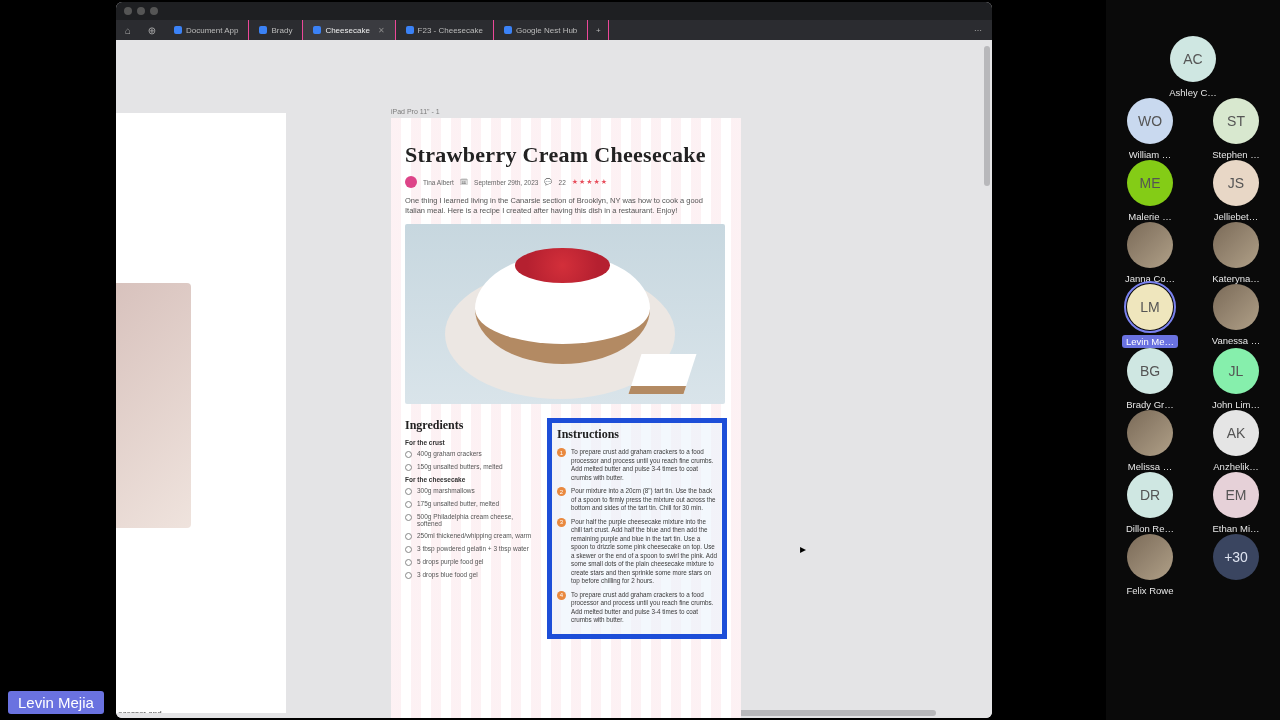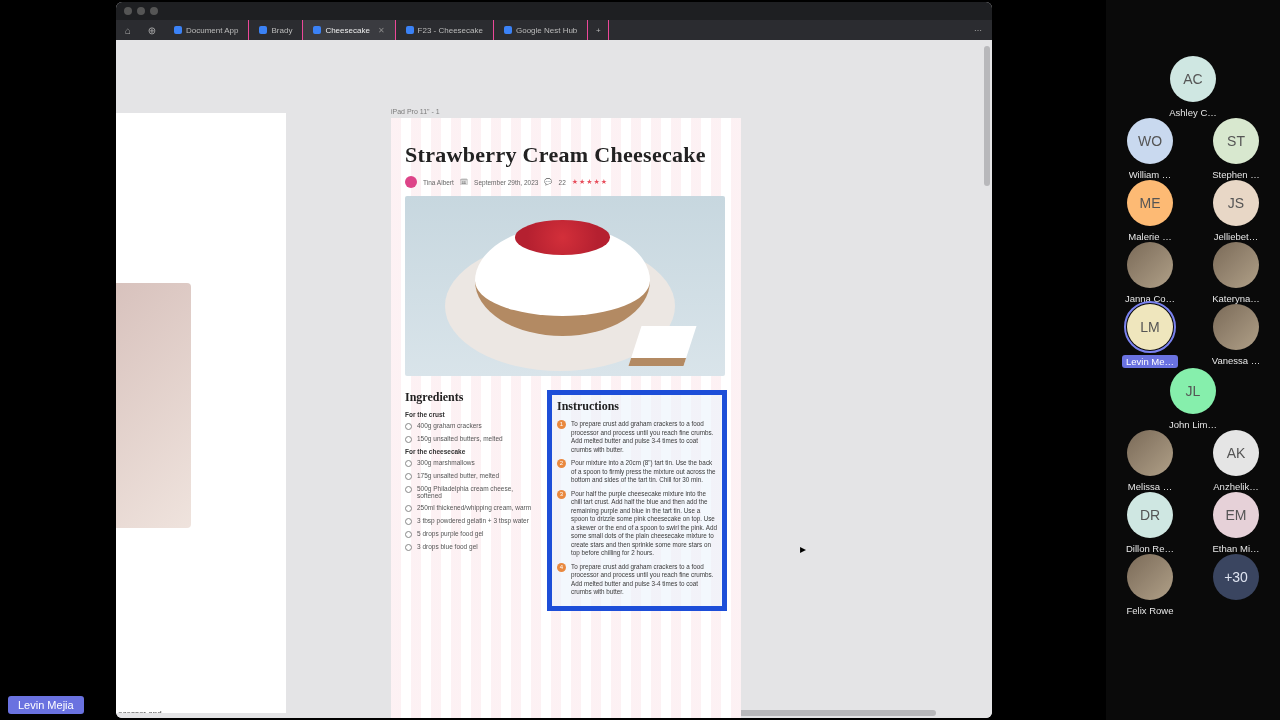--- a/index.html
+++ b/index.html
@@ -47,24 +47,24 @@
   .col-l{width:128px}
   .col-r{flex:1;border:5px solid #1d4ed8;padding:4px 5px;background:rgba(235,243,252,.6)}
   h2{font-family:Georgia,serif;font-size:12px;margin:0 0 6px 0;color:#222}
   .sub{font-size:6.5px;font-weight:bold;color:#333;margin:5px 0 4px}
   .ing{display:flex;align-items:flex-start;gap:5px;font-size:6.5px;color:#555;margin-bottom:5px}
   .chk{flex:none;width:7px;height:7px;border:1px solid #888;border-radius:50%;margin-top:1px}
   .step{display:flex;gap:5px;font-size:6.3px;color:#3a3a3a;line-height:1.35;margin-bottom:5px}
   .num{flex:none;width:9px;height:9px;border-radius:50%;background:#e9893f;color:#fff;font-size:6px;display:flex;align-items:center;justify-content:center}
 
   
-  .presenter-chip{position:absolute;left:8px;bottom:6px;background:#6a72e0;color:#fff;font-size:11px;padding:3px 10px;border-radius:3px}
-
-  
-  .participants{position:absolute;right:0;top:0;width:174px;height:720px;background:#0a0a0a;padding:56px 6px 0 6px;display:flex;flex-direction:column;gap:8px;overflow:hidden}
+  .presenter-chip{position:absolute;left:8px;bottom:6px;background:#6a72e0;color:#fff;font-size:15px;padding:3px 10px;border-radius:3px}
+
+  
+  .participants{position:absolute;right:0;top:0;width:174px;height:720px;background:#0a0a0a;padding:36px 6px 0 6px;display:flex;flex-direction:column;gap:8px;overflow:hidden}
   .prow{display:flex;gap:16px;justify-content:center}
   .p{display:flex;flex-direction:column;align-items:center;width:70px}
   .pa{width:46px;height:46px;border-radius:50%;display:flex;align-items:center;justify-content:center;font-size:14px;font-weight:500;color:#555}
   .pa.photo{background:linear-gradient(135deg,#7a6a58,#b0a088)}
   .pn{font-size:9.5px;color:#e6e6e6;margin-top:5px;max-width:70px;white-space:nowrap;overflow:hidden;text-overflow:ellipsis;text-align:center}
   .p.spk .pa{outline:2px solid #7a82ef;outline-offset:1px}
   .p.spk .pn{background:#6a72e0;color:#fff;border-radius:3px;padding:1px 4px}
   .more-badge{background:#3a4560;color:#dfe4f1}
 </style>
 </head>
@@ -125,20 +125,21 @@
         <h1>Strawberry Cream Cheesecake</h1>
         <div class="byline">
           <span class="avatar-s"></span>
           <span>Tina Albert</span>
           <span>🗓</span>
           <span>September 29th, 2023</span>
           <span>💬</span>
           <span>22</span>
           <span class="stars">★★★★★</span>
         </div>
+        <div class="intro">One thing I learned living in the Canarsie section of Brooklyn, NY was how to cook a good Italian meal. Here is a recipe I created after having this dish in a restaurant. Enjoy!</div>
 
         <div class="hero">
           <div class="plate"></div>
           <div class="cake"></div>
           <div class="slice"></div>
           <div class="play"></div>
         </div>
 
         <div class="cols">
           <div class="col-l">
@@ -228,21 +229,21 @@
           <div class="pa" style="background: rgb(201, 217, 239);">WO</div>
           <div class="pn">William …</div>
         </div>
         <div class="p">
           <div class="pa" style="background: rgb(216, 232, 207);">ST</div>
           <div class="pn">Stephen …</div>
         </div>
       </div>
       <div class="prow">
         <div class="p">
-          <div class="pa" style="background: #fdba74;">ME</div>
+          <div class="pa" style="background: #84cc16;">ME</div>
           <div class="pn">Malerie …</div>
         </div>
         <div class="p">
           <div class="pa" style="background: rgb(232, 215, 198);">JS</div>
           <div class="pn">Jelliebet…</div>
         </div>
       </div>
       <div class="prow">
         <div class="p">
           <div class="pa photo"></div>
@@ -258,20 +259,24 @@
           <div class="pa" style="background: rgb(239, 230, 189);">LM</div>
           <div class="pn">Levin Me…</div>
         </div>
         <div class="p">
           <div class="pa photo"></div>
           <div class="pn">Vanessa …</div>
         </div>
       </div>
       <div class="prow">
         <div class="p">
+          <div class="pa" style="background: rgb(207, 231, 226);">BG</div>
+          <div class="pn">Brady Gr…</div>
+        </div>
+        <div class="p">
           <div class="pa" style="background: #86efac;">JL</div>
           <div class="pn">John Lim…</div>
         </div>
       </div>
       <div class="prow">
         <div class="p">
           <div class="pa photo"></div>
           <div class="pn">Melissa …</div>
         </div>
         <div class="p">

